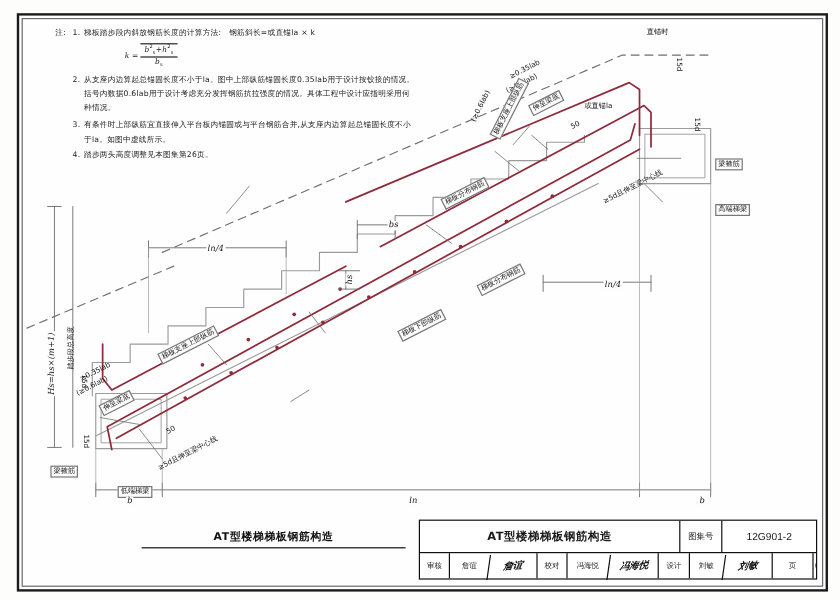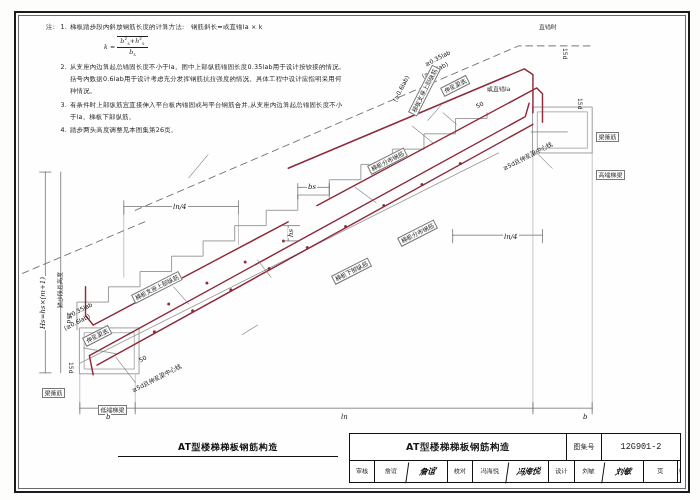--- a/index.html
+++ b/index.html
@@ -68,21 +68,21 @@
   #tb-title{
     flex:1;display:flex;align-items:center;justify-content:center;
     font-size:9.5px;font-weight:bold;letter-spacing:.5px;
   }
   #tb-atlas-lab{
     width:34px;border-left:1.1px solid #111;display:flex;align-items:center;
     justify-content:center;font-size:7px;
   }
   #tb-atlas-val{
     width:78px;border-left:1.1px solid #111;display:flex;align-items:center;
-    justify-content:center;font-size:8.5px;font-family:Liberation Mono, monospace;
+    justify-content:center;font-size:8.5px;font-family:Liberation Sans, sans-serif;
   }
   #tb-row2{display:flex;flex:1;font-size:6.2px;}
   #tb-row2 .c{
     display:flex;align-items:center;justify-content:center;
     border-left:1.1px solid #111;padding:0 1px;overflow:hidden;
   }
   #tb-row2 .c:first-child{border-left:none;}
   .sig{
     font-family:"DejaVu Serif","Liberation Serif",serif;
     font-style:italic;font-weight:bold;font-size:8px;
@@ -117,21 +117,21 @@
     </div>
 
     <div class="note-row" style="margin-top:4px">
       <div class="note-num"></div>
       <div class="note-num">2.</div>
       <div class="note-txt">从支座内边算起总锚固长度不小于la。图中上部纵筋锚固长度0.35lab用于设计按铰接的情况。括号内数据0.6lab用于设计考虑充分发挥钢筋抗拉强度的情况。具体工程中设计应指明采用何种情况。</div>
     </div>
     <div class="note-row" style="margin-top:3px">
       <div class="note-num"></div>
       <div class="note-num">3.</div>
-      <div class="note-txt">有条件时上部纵筋宜直接伸入平台板内锚固或与平台钢筋合并,从支座内边算起总锚固长度不小于la。梯板下部纵筋。</div>
+      <div class="note-txt">有条件时上部纵筋宜直接伸入平台板内锚固或与平台钢筋合并,从支座内边算起总锚固长度不小于la。如图中虚线所示。</div>
     </div>
     <div class="note-row" style="margin-top:1px">
       <div class="note-num"></div>
       <div class="note-num">4.</div>
       <div class="note-txt">踏步两头高度调整见本图集第26页。</div>
     </div>
   </div>
 
   <svg id="canvas" viewBox="0 0 700 500">
     <g stroke-linecap="round" stroke-linejoin="round" fill="none">
@@ -282,21 +282,21 @@
   <div class="lbl box" style="left:82px;top:338px;transform:rotate(-27deg);transform-origin:left top;">伸至梁底</div>
 
   <div class="lbl" style="left:74px;top:362px;transform:rotate(90deg);transform-origin:left top;">15d</div>
   <div class="lbl box" style="left:42px;top:388px;">梁箍筋</div>
   <div class="lbl box" style="left:98px;top:405px;">低端梯梁</div>
   <div class="lbl" style="left:138px;top:358px;transform:rotate(-27deg);transform-origin:left top;">50</div>
   <div class="lbl" style="left:131px;top:388px;transform:rotate(-27deg);transform-origin:left top;">≥5d且伸至梁中心线</div>
 
   <div class="lbl dim" style="left:172px;top:204px;">ln/4</div>
   <div class="lbl dim" style="left:503px;top:234px;">ln/4</div>
-  <div class="lbl dim" style="left:307px;top:184px;">bs</div>
+  <div class="lbl dim" style="left:323px;top:184px;">bs</div>
   <div class="lbl dim" style="left:288px;top:238px;transform:rotate(-90deg);transform-origin:left top;">hs</div>
   <div class="lbl dim" style="left:40px;top:330px;transform:rotate(-90deg);transform-origin:left top;">Hs=hs×(m+1)</div>
   <div class="lbl" style="left:57px;top:308px;transform:rotate(-90deg);transform-origin:left top;">踏步段总高度</div>
   <div class="lbl dim" style="left:340px;top:414px;">ln</div>
   <div class="lbl dim" style="left:105px;top:414px;">b</div>
   <div class="lbl dim" style="left:582px;top:414px;">b</div>
 
   <div id="title-left">AT型楼梯梯板钢筋构造</div>
 
   <div id="titleblock">

